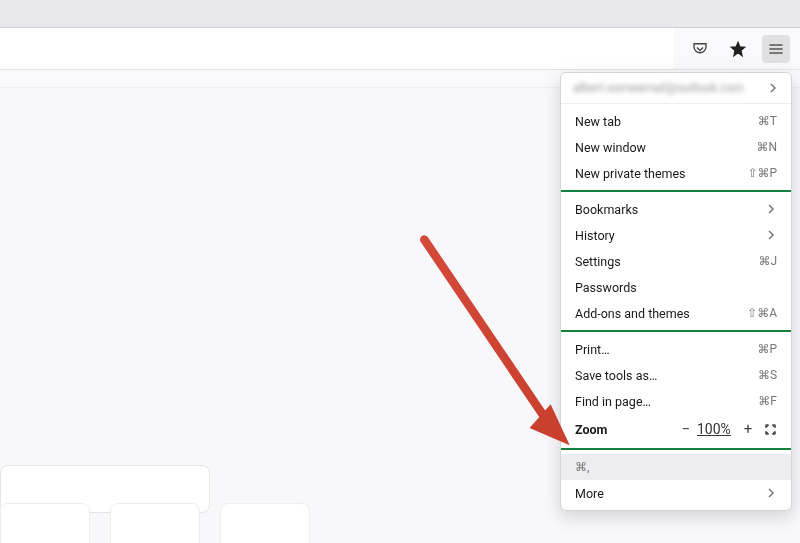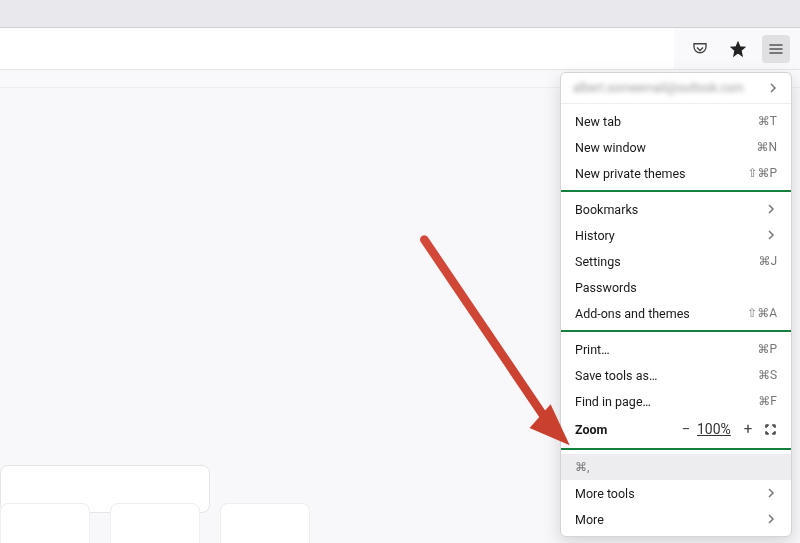--- a/index.html
+++ b/index.html
@@ -264,28 +264,20 @@
         </svg>
       </span>
     </div>
   </div>
 
   <div class="menu-section">
     <div class="menu-item highlight">
       <span class="menu-accel">⌘,</span>
     </div>
     <div class="menu-item">
-      <span class="menu-label">More tools</span>
-      <span class="chevron">
-          <svg width="10" height="10" viewBox="0 0 10 10">
-            <path d="M3 1l4 4-4 4" fill="none" stroke="#777" stroke-width="1.5"></path>
-          </svg>
-        </span>
-    </div>
-    <div class="menu-item">
       <span class="menu-label">More</span>
       <span class="chevron">
           <svg width="10" height="10" viewBox="0 0 10 10">
             <path d="M3 1l4 4-4 4" fill="none" stroke="#777" stroke-width="1.5"></path>
           </svg>
         </span>
     </div>
   </div>
 </div>
 

